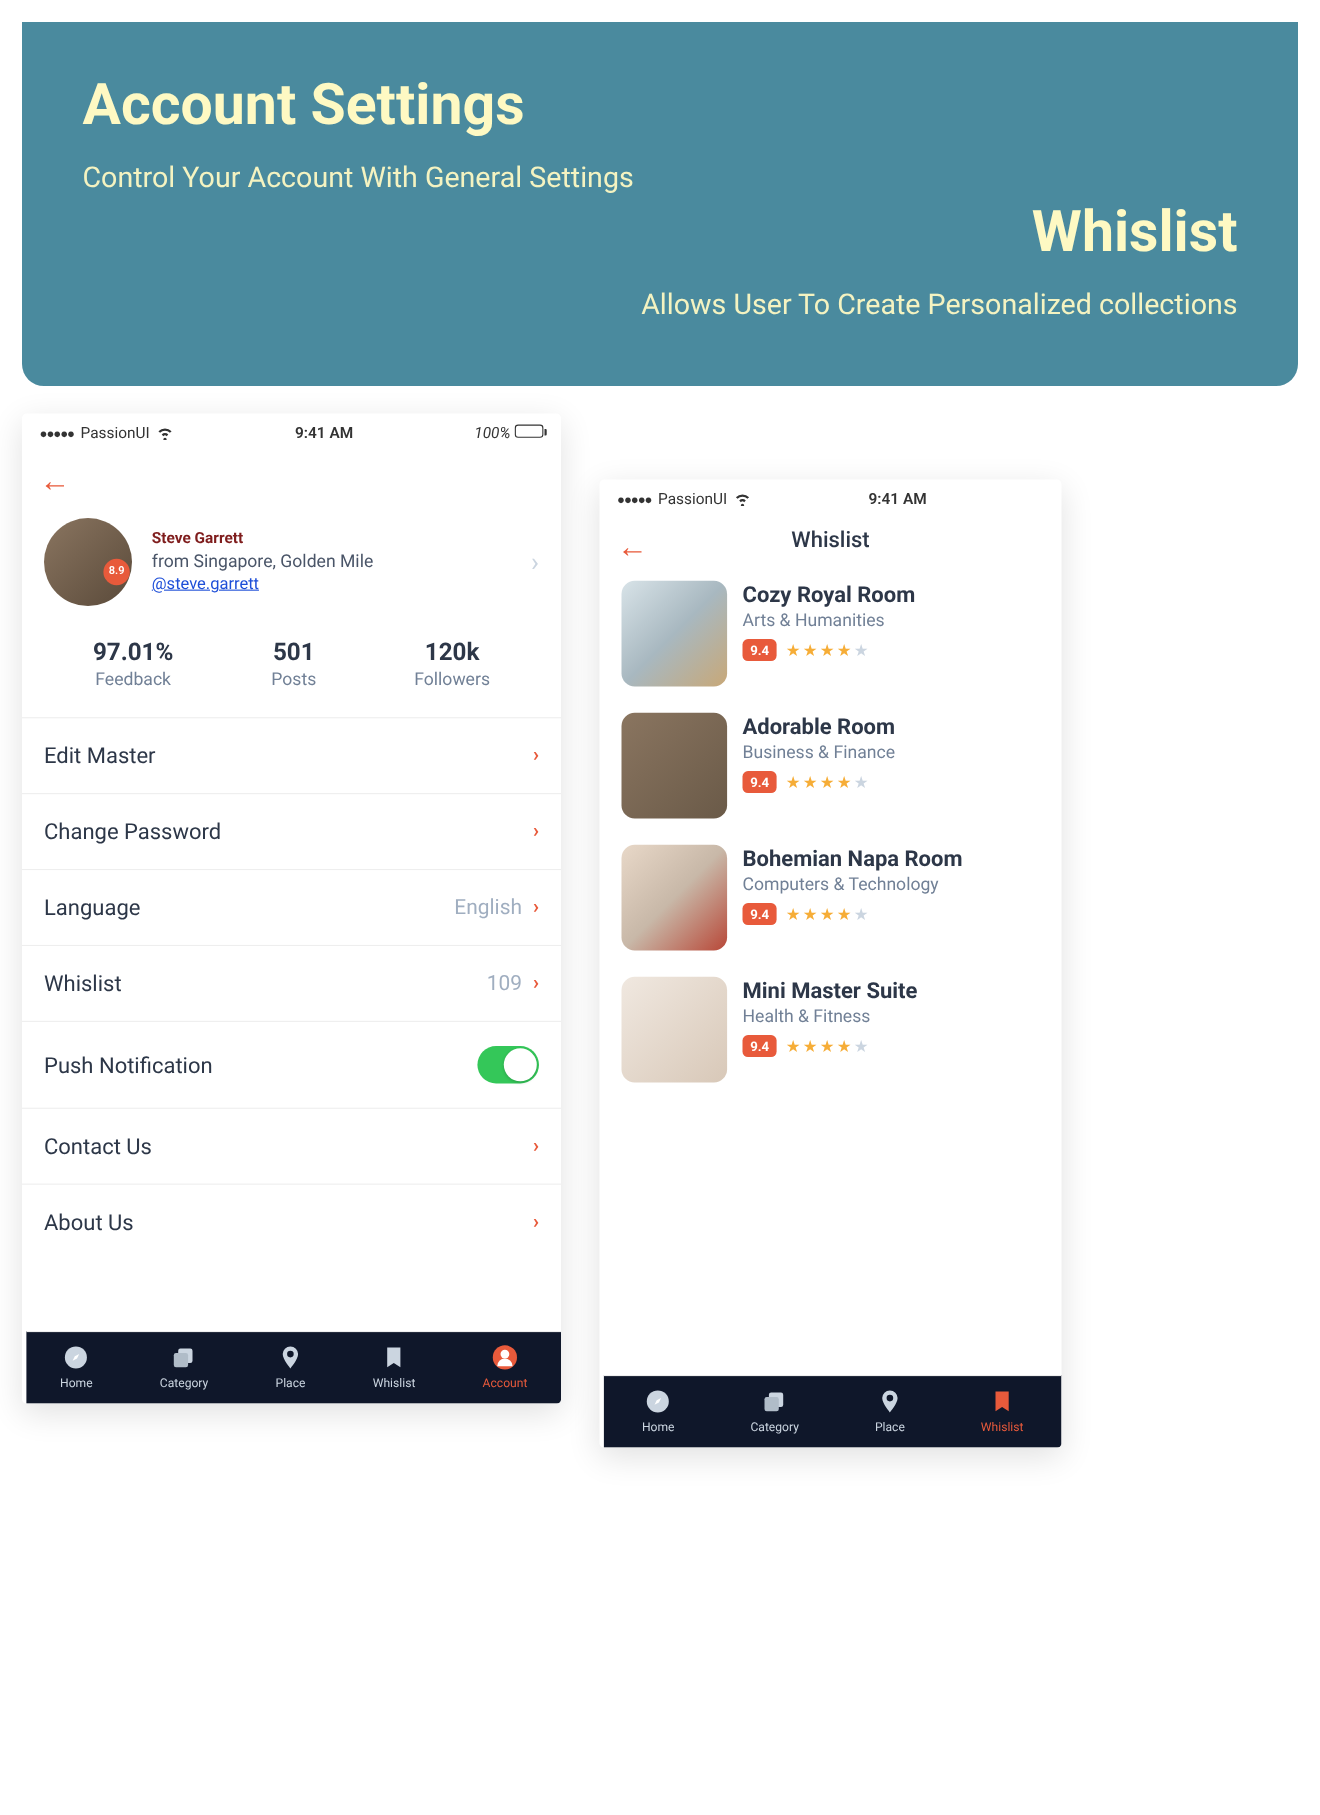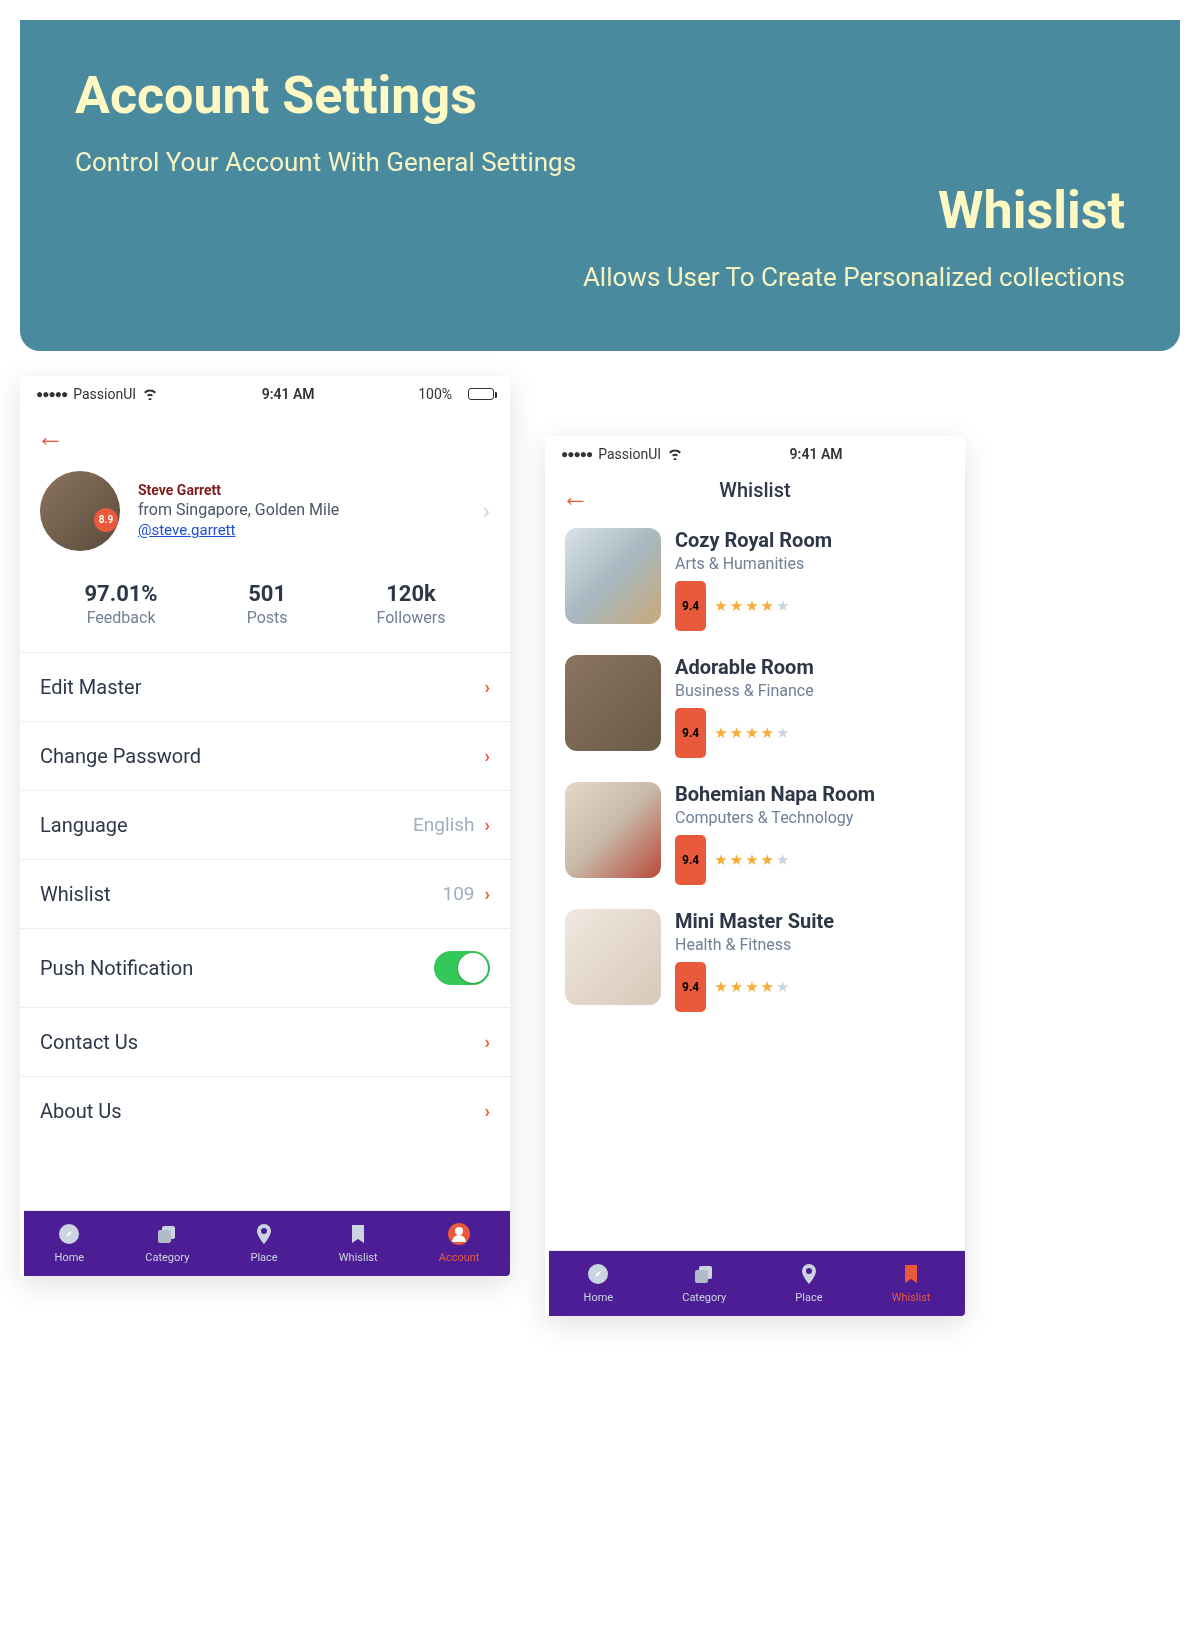--- a/index.html
+++ b/index.html
@@ -14,21 +14,21 @@
 .phones { position: relative; margin-top: 25px; }
 .phone { background: #fff; border-radius: 4px; box-shadow: 0 8px 30px rgba(0,0,0,0.12); position: absolute; overflow: hidden; }
 .phone-left { left: 20px; top: 0; width: 490px; height: 900px; }
 .phone-right { left: 545px; top: 60px; width: 420px; height: 880px; }
 
 .status-bar { display: flex; justify-content: space-between; align-items: center; padding: 10px 16px; font-size: 14px; color: #333; }
 .status-left { display: flex; align-items: center; gap: 6px; }
 .status-dots { letter-spacing: -1px; font-size: 12px; }
 .status-wifi { font-size: 14px; }
 .status-time { font-weight: 600; }
-.status-right { display: flex; align-items: center; gap: 16px; }
+.status-right { display: flex; align-items: flex-start; gap: 4px; font-style: italic; }
 .battery-icon { width: 26px; height: 12px; border: 1.5px solid #333; border-radius: 3px; position: relative; }
 .battery-icon::after { content: ''; position: absolute; right: -4px; top: 3px; width: 2px; height: 6px; background: #333; border-radius: 0 1px 1px 0; }
 .battery-fill { background: #333; width: 100%; height: 100%; border-radius: 1px; }
 
 .back-btn { padding: 8px 16px; }
 .back-arrow { color: #e85a3b; font-size: 28px; font-weight: 700; }
 
 .profile-section { padding: 10px 20px 20px; display: flex; align-items: center; gap: 18px; }
 .avatar { width: 80px; height: 80px; border-radius: 50%; background: linear-gradient(135deg, #8a7560 0%, #5a4a3a 100%); position: relative; flex-shrink: 0; }
 .avatar-badge { position: absolute; bottom: 19px; right: 2px; background: #e85a3b; color: #fff; border-radius: 50%; width: 24px; height: 24px; font-size: 10px; display: flex; align-items: center; justify-content: center; font-weight: 600; }
@@ -45,39 +45,39 @@
 
 .menu-item { display: flex; justify-content: space-between; align-items: center; padding: 22px 20px; border-bottom: 1px solid #eee; }
 .menu-label { font-size: 20px; color: #2d3748; }
 .menu-right { display: flex; align-items: center; gap: 10px; }
 .menu-value { font-size: 19px; color: #a0aec0; }
 .menu-chevron { color: #e85a3b; font-size: 18px; font-weight: 700; }
 
 .toggle { width: 56px; height: 34px; background: #34c759; border-radius: 17px; position: relative; }
 .toggle-knob { position: absolute; right: 2px; top: 2px; width: 30px; height: 30px; background: #fff; border-radius: 50%; box-shadow: 0 1px 3px rgba(0,0,0,0.2); }
 
-.tab-bar { position: absolute; bottom: 0; left: 4px; right: 0; display: flex; justify-content: space-around; padding: 10px 0 12px; border-top: 1px solid #eee; background: #4c1d95; }
+.tab-bar { position: absolute; bottom: 0; left: 4px; right: 0; display: flex; justify-content: space-around; padding: 10px 0 12px; border-top: 1px solid #eee; background: #0f172a; }
 .tab-item { display: flex; flex-direction: column; align-items: center; gap: 4px; color: #cbd5e0; }
 .tab-item.active { color: #e85a3b; }
 .tab-icon { width: 26px; height: 26px; display: flex; align-items: center; justify-content: center; }
 .tab-label { font-size: 11px; }
 
 .page-title { text-align: center; font-size: 20px; color: #2d3748; padding: 6px 0 18px; font-weight: 500; }
 
 .wish-item { display: flex; gap: 14px; padding: 8px 20px 16px; }
 .wish-img { width: 96px; height: 96px; border-radius: 12px; flex-shrink: 0; }
 .img1 { background: linear-gradient(135deg, #d8e3e8 0%, #a8b8c0 50%, #c8a878 100%); }
 .img2 { background: linear-gradient(135deg, #8a7560 0%, #6a5a48 100%); }
 .img3 { background: linear-gradient(135deg, #e8d8c8 0%, #c8b8a8 50%, #b84838 100%); }
 .img4 { background: linear-gradient(135deg, #f0e8e0 0%, #d8c8b8 100%); }
 .wish-info { flex: 1; }
 .wish-name { font-size: 20px; font-weight: 700; color: #2d3748; }
 .wish-cat { font-size: 16px; color: #718096; margin-top: 2px; }
 .wish-rating { display: flex; align-items: center; gap: 8px; margin-top: 8px; }
-.rating-badge { background: #e85a3b; color: #000000; font-size: 12px; font-weight: 700; padding: 18px 7px; border-radius: 5px; }
+.rating-badge { background: #e85a3b; color: #ffffff; font-size: 12px; font-weight: 700; padding: 3px 7px; border-radius: 5px; }
 .stars { color: #f6ad37; font-size: 15px; letter-spacing: 2px; }
 .star-grey { color: #cbd5e0; }
 
 svg { display: block; }
 </style>
 </head>
 <body>
 
 <div class="header-banner">
   <div class="header-col">

